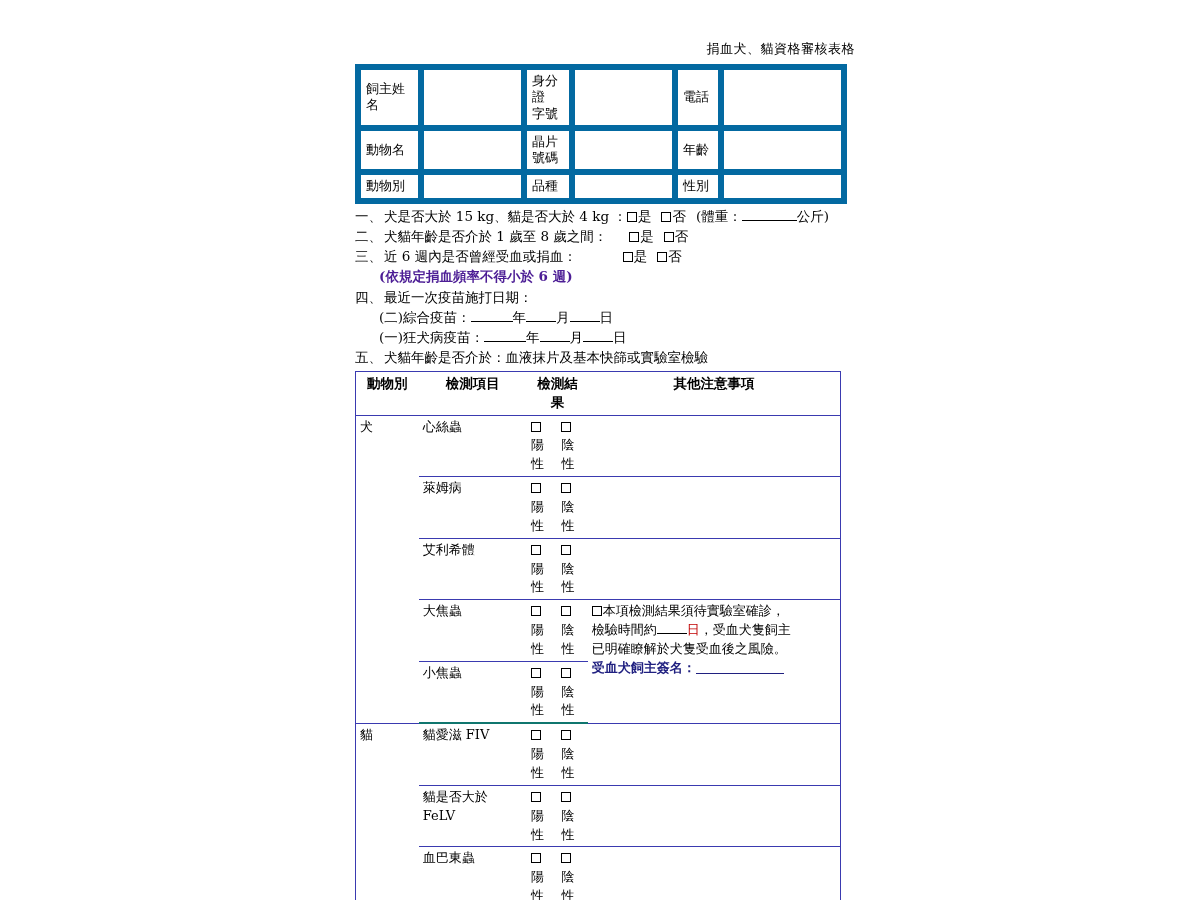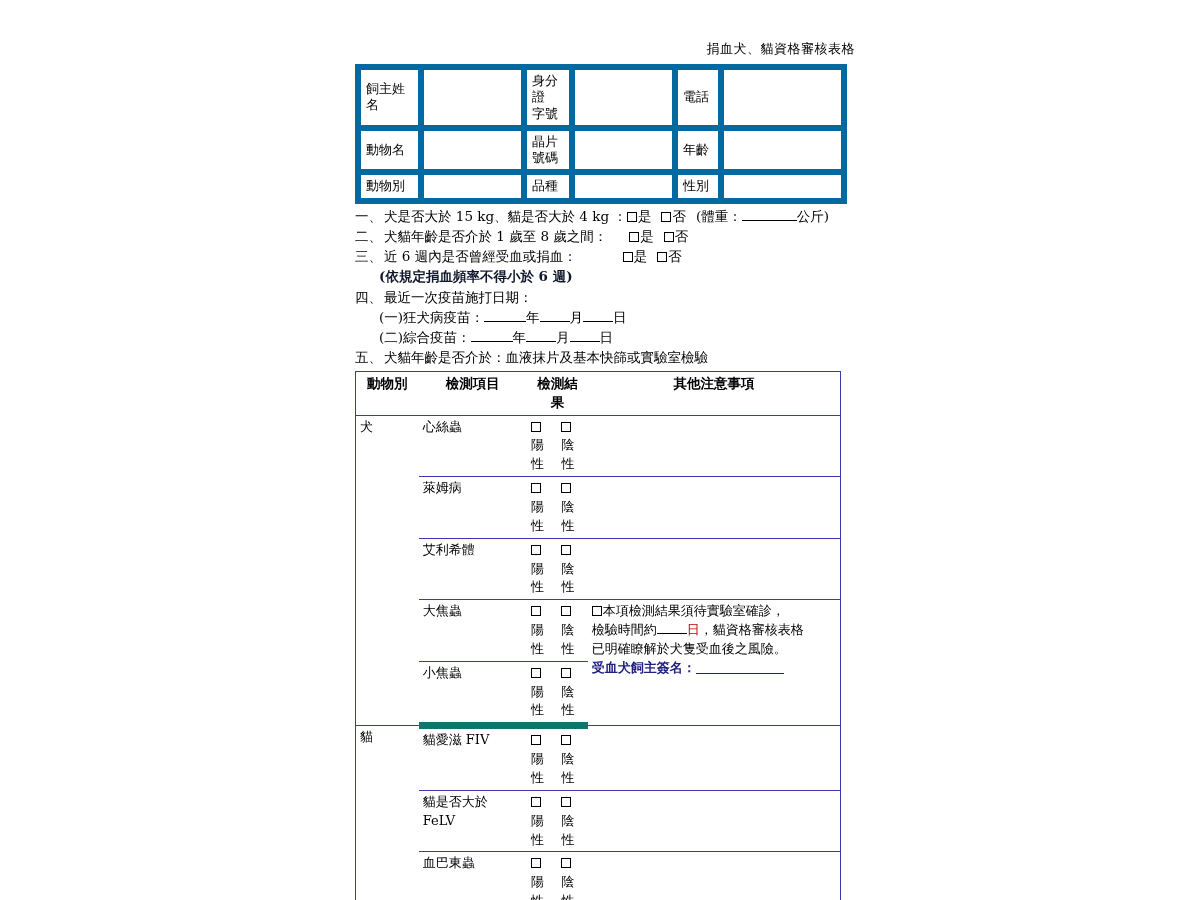--- a/index.html
+++ b/index.html
@@ -23,21 +23,21 @@
   .c1 { width: 63px; } .c2 { width: 103px; } .c3 { width: 48px; }
   .c4 { width: 103px; } .c5 { width: 46px; margin-left: 40px; } .c6 { width: 123px; }
 
   
   .items { margin-top: 2px; }
   .item { font-size: 13.5px; line-height: 1.5; display: flex; align-items: flex-start; }
   .num { flex: 0 0 auto; white-space: nowrap; margin-right: 2px; }
   .body-txt { flex: 1 1 auto; }
   .sub { font-size: 13.5px; line-height: 1.5; padding-left: 24px; }
   .red { color: #c00000; }
-  .red-b { color: #0f172a; font-weight: bold; }
+  .red-b { color: #4c1d95; font-weight: bold; }
   .blank { display: inline-block; border-bottom: 1px solid #000; vertical-align: baseline; }
   .b30 { width: 30px; } .b42 { width: 42px; } .b55 { width: 55px; }
   .cb {
     display: inline-block; width: 10px; height: 10px;
     border: 1px solid #000; background: #fff;
     vertical-align: -1px; margin-right: 1px;
   }
   .gap-s { display: inline-block; width: 10px; }
   .gap-m { display: inline-block; width: 22px; }
   .gap-l { display: inline-block; width: 46px; }
@@ -48,21 +48,21 @@
     margin-top: 3px; border: 1px solid #3a3ab0;
   }
   table.para td, table.para th {
     font-size: 13px; padding: 2px 4px; vertical-align: top;
     line-height: 1.45; font-weight: normal; text-align: left;
   }
   table.para th { font-weight: bold; text-align: center; font-size: 13.5px; }
   .hdr-row th { border-bottom: 1px solid #3a3ab0; padding-bottom: 2px; }
   .pcol1 { width: 56px; } .pcol2 { width: 96px; }
   .pcol3 { width: 54px; } .pcol4 { width: 56px; } .pcol5 { width: 224px; margin-left: 8px; }
-  .rule td { border-bottom: 7px solid #0f766e; }
+  .rule td { border-bottom: 2px solid #0f766e; }
   .rule-partial td.p-r { border-bottom: 1px solid #3a3ab0; }
   .species-top td { border-top: 1px solid #3a3ab0; }
   .note-cell { font-size: 11.5px; line-height: 1.55; padding-left: 5px; }
   .note-cell .sig { color: #202080; font-weight: bold; text-align: right; }
   .sig-line { display: inline-block; border-bottom: 1px solid #202080; width: 88px; vertical-align: -2px; }
 </style>
 </head>
 <body>
 
 <div class="page">
@@ -117,23 +117,23 @@
       <span class="body-txt"><span>近 6 週內是否曾經受血或捐血：</span><span class="gap-l"></span><span class="cb"></span><span>是</span><span class="gap-s"></span><span class="cb"></span><span>否</span></span>
     </div>
 
     <div class="sub red-b">(依規定捐血頻率不得小於 6 週)</div>
 
     <div class="item">
       <span class="num">四、</span>
       <span class="body-txt">最近一次疫苗施打日期：</span>
     </div>
 
+    <div class="sub"><span>(二)綜合疫苗：</span><span class="blank b42"></span><span>年</span><span class="blank b30"></span><span>月</span><span class="blank b30"></span><span>日</span></div>
+
     <div class="sub"><span>(一)狂犬病疫苗：</span><span class="blank b42"></span><span>年</span><span class="blank b30"></span><span>月</span><span class="blank b30"></span><span>日</span></div>
-
-    <div class="sub"><span>(二)綜合疫苗：</span><span class="blank b42"></span><span>年</span><span class="blank b30"></span><span>月</span><span class="blank b30"></span><span>日</span></div>
 
     <div class="item">
       <span class="num">五、</span>
       <span class="body-txt">犬貓年齡是否介於：血液抹片及基本快篩或實驗室檢驗</span>
     </div>
   </div>
 
   <table class="para">
     <tbody>
       <tr class="hdr-row">
@@ -164,21 +164,21 @@
         <td class="pcol4 p-r"><span class="cb"></span><span>陰性</span></td>
         <td class="pcol5 p-r"></td>
       </tr>
 
       <tr class="rule-partial">
         <td class="pcol2 p-r">大焦蟲</td>
         <td class="pcol3 p-r"><span class="cb"></span><span>陽性</span></td>
         <td class="pcol4 p-r"><span class="cb"></span><span>陰性</span></td>
         <td class="pcol5 note-cell" rowspan="2">
           <span class="cb"></span><span>本項檢測結果須待實驗室確診，</span><br>
-          <span>檢驗時間約</span><span class="blank b30"></span><span class="red">日</span><span>，貓資格審核表格</span><br>
+          <span>檢驗時間約</span><span class="blank b30"></span><span class="red">日</span><span>，受血犬隻飼主</span><br>
           <span>已明確瞭解於犬隻受血後之風險。</span><br>
           <span class="sig">受血犬飼主簽名：</span><span class="sig-line"></span>
         </td>
       </tr>
 
       <tr class="rule">
         <td class="pcol2">小焦蟲</td>
         <td class="pcol3"><span class="cb"></span><span>陽性</span></td>
         <td class="pcol4"><span class="cb"></span><span>陰性</span></td>
       </tr>

